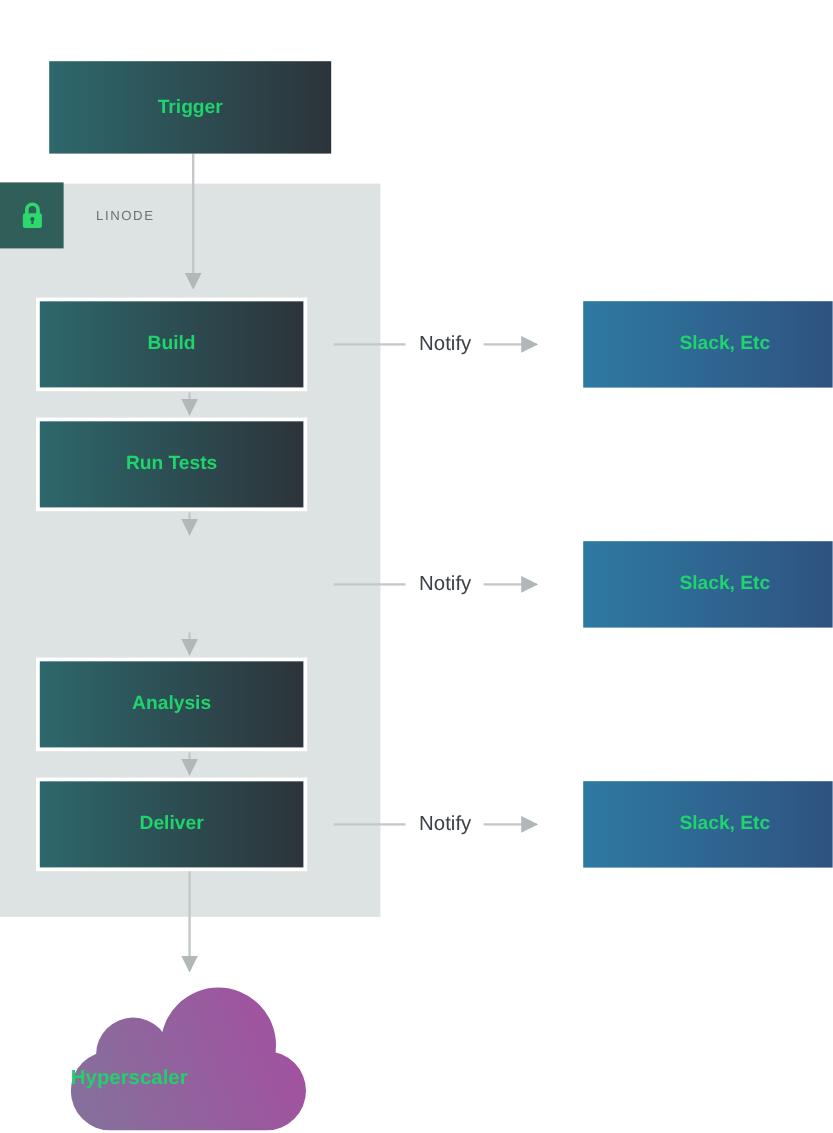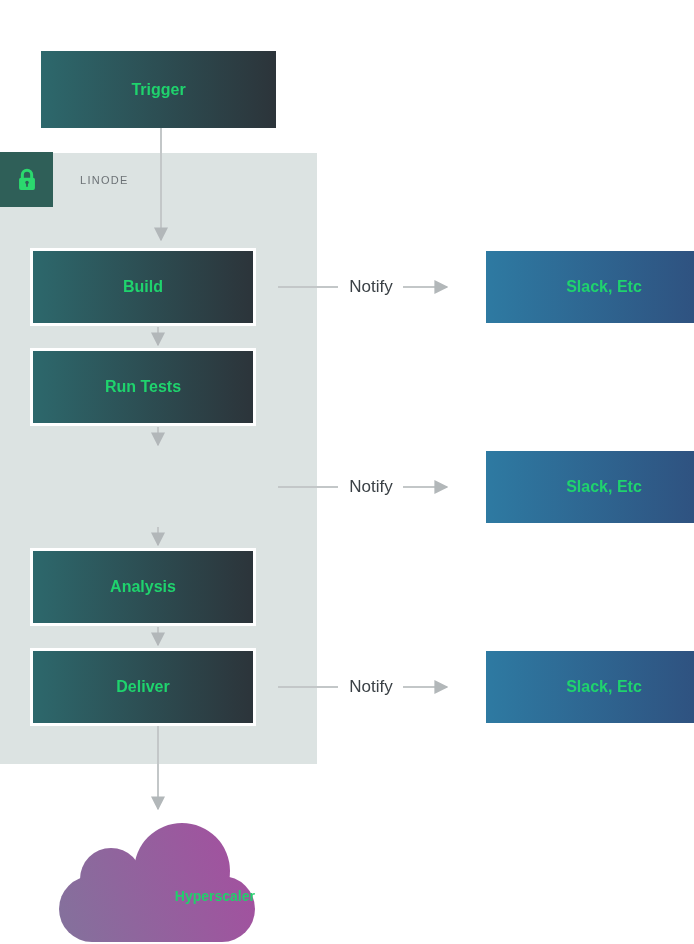--- a/index.html
+++ b/index.html
@@ -96,22 +96,22 @@
   }
   .cloud-svg {
     position: absolute;
     left: 59px; top: 822px;
     z-index: 2;
   }
   .cloud-label {
     position: absolute;
     left: 59px; top: 888px;
     width: 196px;
-    text-align: right;
-    font-size: 14px;
+    text-align: left;
+    font-size: 17px;
     font-weight: bold;
     color: #22cf6c;
     z-index: 3;
   }
 </style>
 </head>
 <body>
 
 <div class="canvas">
 

